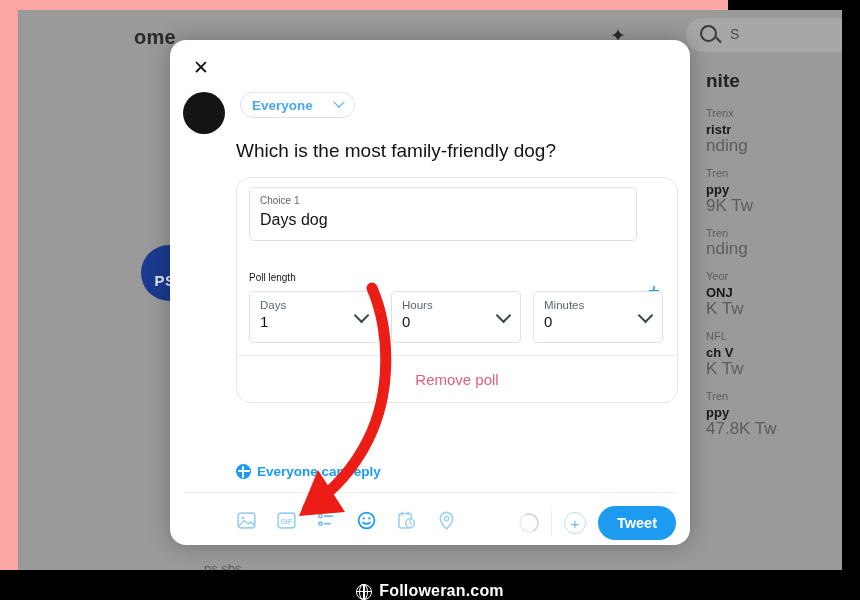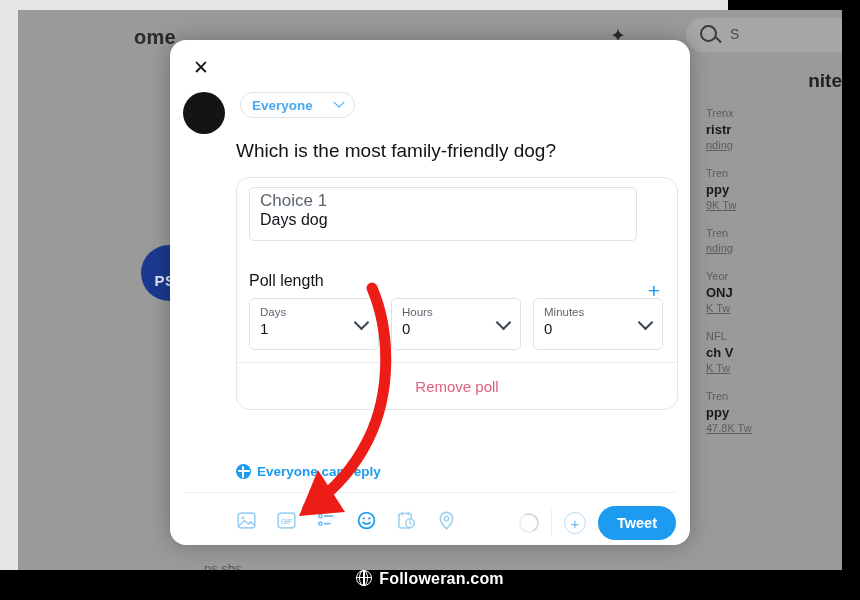--- a/index.html
+++ b/index.html
@@ -6,21 +6,21 @@
   html, body {
     width: 860px; height: 600px;
     background: #000;
     font-family: "Liberation Sans", sans-serif;
     overflow: hidden;
   }
 
   #screen {
     position: relative;
     width: 728px; height: 600px;
-    background: #e5e5e5;
+    background: #fca5a5;
   }
 
   
   #bg-app {
     position: absolute;
     left: 18px; top: 10px;
     width: 824px; height: 560px;
     background: #9a9a9a;
     overflow: hidden;
   }
@@ -75,28 +75,28 @@
     font-size: 13px; color: #585858; font-weight: 500;
   }
 
   
   #bg-trends {
     position: absolute; left: 672px; top: 60px;
     width: 152px;
   }
   #bg-trends-title {
     font-size: 19px; font-weight: bold; color: #222;
-    margin-left: 16px; margin-bottom: 14px; text-align: right;
+    margin-left: 16px; margin-bottom: 14px;
   }
   .trend {
     margin-left: 16px; margin-bottom: 13px;
   }
   .trend-cat { font-size: 11px; color: #5c5c5c; line-height: 15px; }
   .trend-name { font-size: 13px; font-weight: bold; color: #191919; line-height: 17px; }
-  .trend-cnt { font-size: 11px; color: #5c5c5c; line-height: 15px; text-decoration: underline; }
+  .trend-cnt { font-size: 17px; color: #5c5c5c; line-height: 15px; }
 
   
   #modal {
     position: absolute;
     left: 170px; top: 40px;
     width: 520px; height: 505px;
     background: #ffffff;
     border-radius: 16px;
     box-shadow: 0 0 22px rgba(0,0,0,.28);
     overflow: hidden;
@@ -148,37 +148,37 @@
 
   .choice-wrap { padding: 9px 12px 0 12px; position: relative; }
   .choice-box {
     border: 1px solid #dde1e4;
     border-radius: 5px;
     height: 54px;
     padding: 6px 10px 0 10px;
     position: relative;
     width: 388px;
   }
-  .choice-label { font-size: 17px; color: #5b6570; line-height: 14px; }
+  .choice-label { font-size: 10px; color: #5b6570; line-height: 14px; }
   .choice-value { font-size: 16px; color: #0f1419; line-height: 22px; margin-top: 1px; }
 
   #add-choice {
     position: absolute; right: 12px; top: 38px;
     width: 22px; height: 22px;
     display: flex; align-items: center; justify-content: center;
     color: #1d9bf0; font-size: 21px; line-height: 1;
     cursor: pointer;
   }
 
   #poll-length-sec {
     padding: 12px 12px 12px 12px;
     border-bottom: 1px solid #eaedef;
   }
   #poll-length-label {
-    font-size: 16px; color: #0f1419; margin-bottom: 8px;
+    font-size: 10px; color: #0f1419; margin-bottom: 8px;
   }
   #selects-row { display: flex; gap: 12px; }
   .sel {
     position: relative;
     width: 130px; height: 52px;
     border: 1px solid #dde1e4; border-radius: 5px;
     padding: 6px 13px 0 10px;
     cursor: pointer;
     background: #fff;
   }
@@ -266,21 +266,21 @@
     position: absolute; left: 0; top: 0;
     width: 860px; height: 600px;
     pointer-events: none;
   }
 
   
   #watermark-bar {
     position: absolute; left: 0; bottom: 0;
     width: 860px; height: 30px;
     background: #000;
-    display: flex; align-items: flex-start; justify-content: center;
+    display: flex; align-items: flex-end; justify-content: center;
     gap: 7px;
   }
   #wm-globe {
     width: 16px; height: 16px; border-radius: 50%;
     border: 1.4px solid #fff; position: relative;
   }
   #wm-globe::before {
     content: ''; position: absolute; left: 6px; top: -1.4px;
     width: 1.4px; height: 16px; background: #fff;
   }

